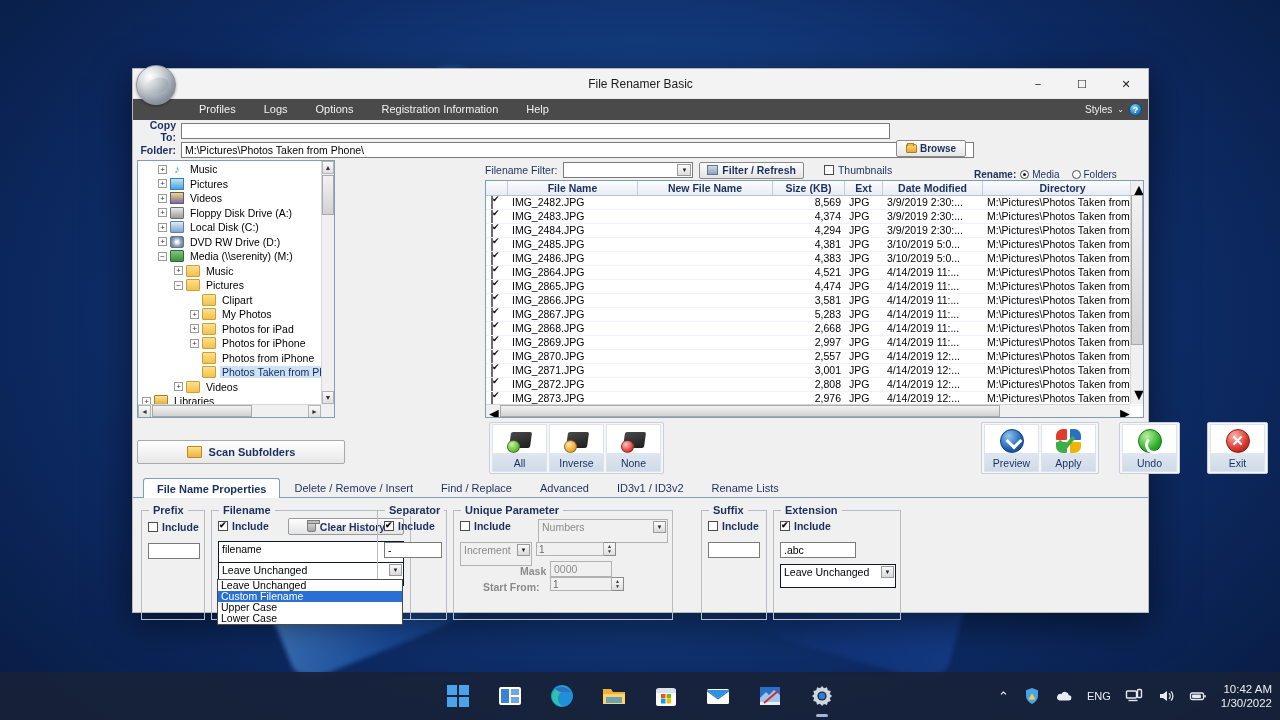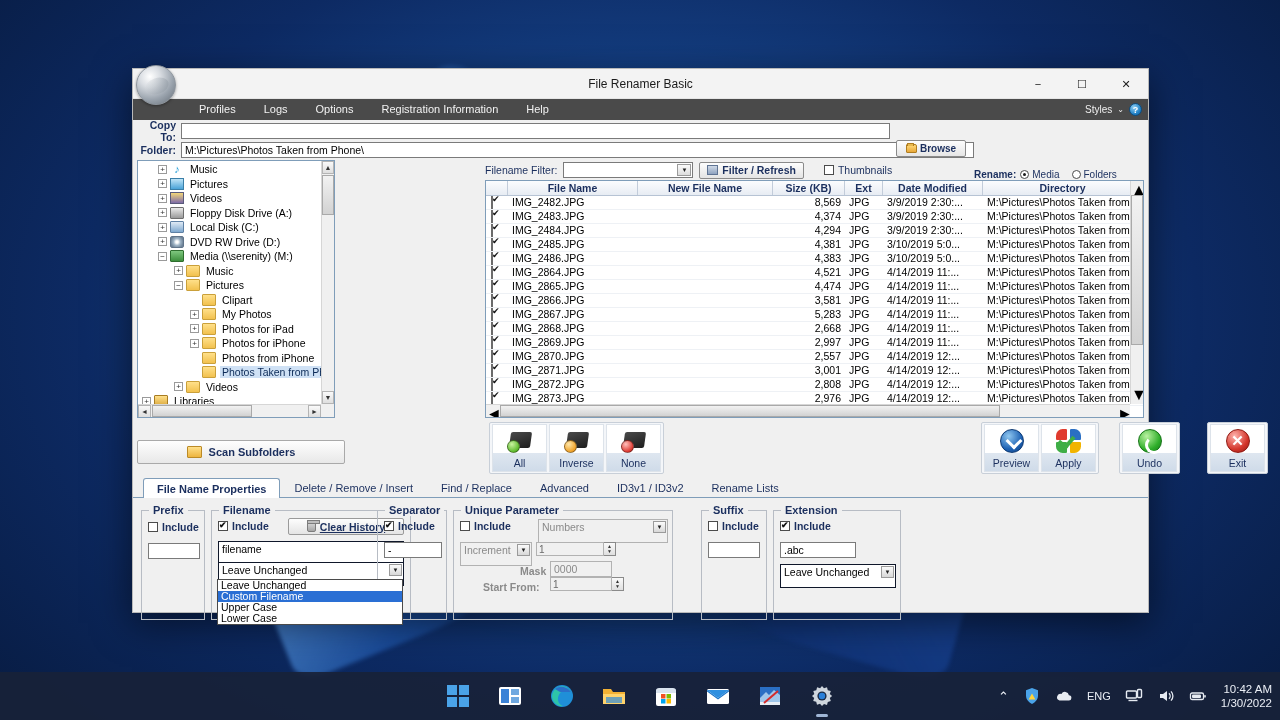--- a/index.html
+++ b/index.html
@@ -370,21 +370,21 @@
   }
   .combo2.dis { background:#f0f0f0; color:#8a8a8a; border-color:#b2b2b2; }
   .combo2 .arrow {
     position:absolute; right:1px; top:1px; width:13px; height:12px;
     background:linear-gradient(180deg,#fbfbfb,#d8d8d8); border:1px solid #9a9a9a;
     display:flex; align-items:center; justify-content:center; font-size:6px; color:#222;
   }
   #clear-history {
     display:flex; align-items:center; justify-content:center; gap:4px;
     height:17px; background:linear-gradient(180deg,#fdfdfd,#e4e4e4);
-    border:1px solid #9a9a9a; border-radius:2px; font-size:10.5px; color:#1b2f5e; font-weight:bold;text-decoration:underline;
+    border:1px solid #9a9a9a; border-radius:2px; font-size:10.5px; color:#1b2f5e; font-weight:bold;
   }
   .trash {
     width:9px; height:10px; background:linear-gradient(180deg,#d7d7d7,#a5a5a5);
     border:1px solid #7c7c7c; border-radius:0 0 2px 2px; position:relative; flex:none;
   }
   .trash:before {
     content:""; position:absolute; left:-1px; top:-3px; width:11px; height:2px;
     background:#bdbdbd; border:1px solid #7c7c7c;
   }
   #dropdown-open {

